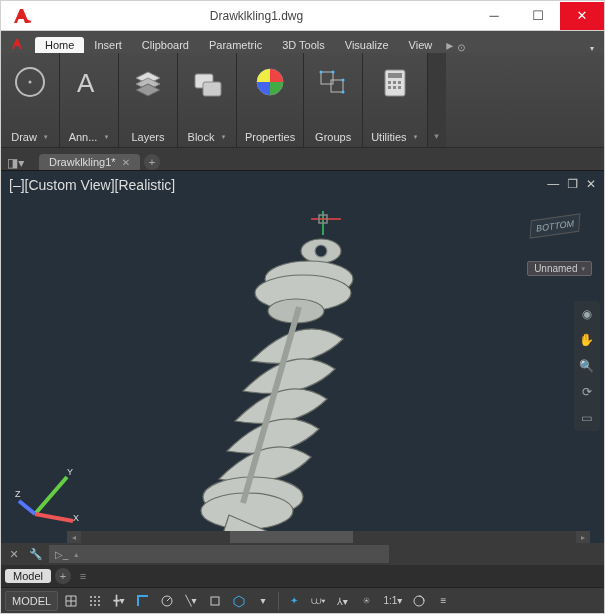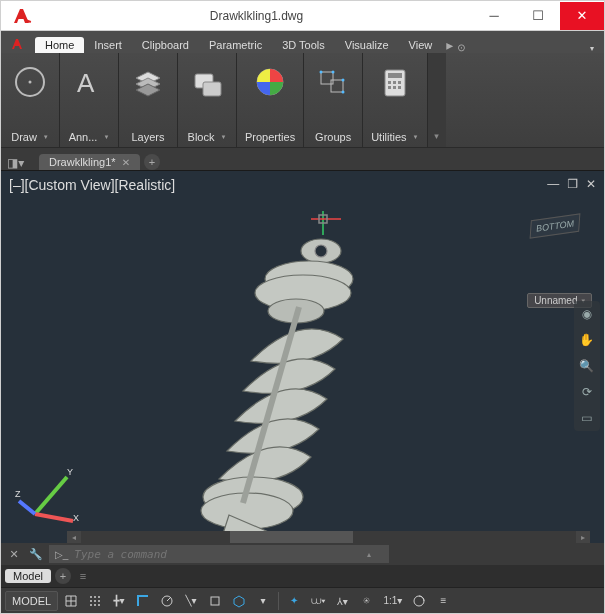--- a/index.html
+++ b/index.html
@@ -32,21 +32,21 @@
 .doc-tabbar .quick { position:absolute; left:6px; margin-top:2px; color:#aaa; font-size:12px;}
 .doc-tab { background:#5a5a5a; color:#ddd; font-size:11px; padding:2px 10px; border-radius:4px 4px 0 0; display:flex; gap:6px; align-items:center;margin-left:10px;}
 .doc-tab .x { color:#aaa; font-size:10px; }
 .new-tab { margin-left:4px; width:16px; height:16px; border-radius:8px; background:#4a4a4a; color:#aaa; display:flex; align-items:center; justify-content:center; font-size:11px;}
 
 .viewport { flex:1; background:#26303a; position:relative; overflow:hidden; border-top:1px solid #1a1a1a;}
 .view-label { position:absolute; top:6px; left:8px; color:#ddd; font-size:14px; }
 .vp-ctrl { position:absolute; top:6px; right:8px; display:flex; gap:8px; color:#ccc; font-size:12px;}
 .vp-ctrl span { cursor:pointer; }
 .viewcube { position:absolute; top:46px; right:24px; color:#9aa; font-size:9px; transform:rotate(-8deg) skewX(-12deg); border:1px solid #555; padding:3px 5px; background:#2e3842;}
-.viewcube-label { position:absolute; top:90px; right:12px; background:#46464a; color:#ccc; font-size:10px; padding:1px 6px; border-radius:2px; border:1px solid #666; display:flex; gap:4px; align-items:center;margin-top:32px;}
+.viewcube-label { position:absolute; top:90px; right:12px; background:#46464a; color:#ccc; font-size:10px; padding:1px 6px; border-radius:2px; border:1px solid #666; display:flex; gap:4px; align-items:center;}
 .viewcube-label .tri{font-size:7px;color:#888;}
 .ucs { position:absolute; bottom:36px; left:14px; width:70px; height:70px; }
 .ucs .ax { position:absolute; font-size:9px; color:#ddd; }
 .nav-bar { position:absolute; right:4px; top:130px; width:26px; background:rgba(50,55,60,.7); border-radius:4px; padding:4px 0; display:flex; flex-direction:column; align-items:center; gap:8px; }
 .nav-bar div { width:18px; height:18px; color:#9aa; font-size:12px; display:flex; align-items:center; justify-content:center; }
 .hscroll { position:absolute; bottom:22px; left:80px; right:28px; height:12px; background:#3a3a3a; }
 .hscroll .thumb { position:absolute; left:30%; width:25%; height:100%; background:#555;}
 .hscroll .arr { position:absolute; top:0; width:14px; height:12px; color:#888; font-size:8px; display:flex; align-items:center; justify-content:center; background:#444;}
 .hscroll .arr.l{left:-14px;} .hscroll .arr.r{right:-14px;}
 
@@ -282,21 +282,20 @@
       <div class="arr l">◂</div>
       <div class="thumb"></div>
       <div class="arr r">▸</div>
     </div>
 
     <div class="cmdline">
       <div class="btn">✕</div>
       <div class="btn">🔧</div>
       <div class="input-wrap">
         <span class="caret">▷_</span>
-        <input placeholder="Type a command" style="">
         <span class="drop">▴</span>
       </div>
     </div>
   </div>
 
   <div class="layout-tabs">
     <div class="lt">Model</div>
     <div class="plus">+</div>
     <div class="plus" style="background:transparent;color:#888;">≡</div>
   </div>

